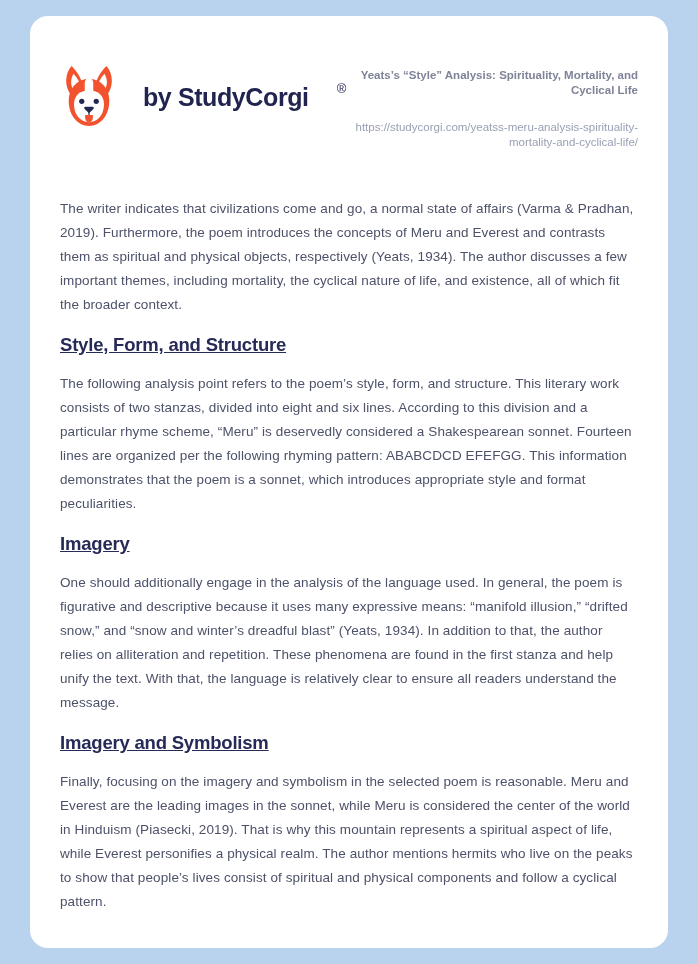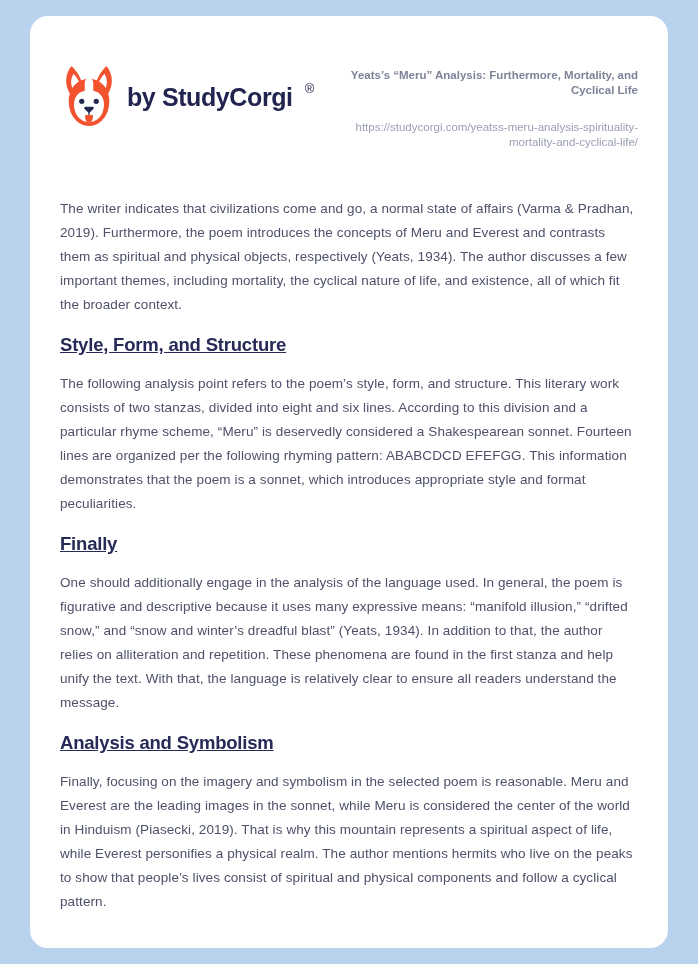--- a/index.html
+++ b/index.html
@@ -26,21 +26,21 @@
   
   .header {
     display: flex;
     justify-content: space-between;
     align-items: flex-start;
     margin-bottom: 47px;
   }
   .brand {
     display: flex;
     align-items: center;
-    gap: 9px;
+    gap: 25px;
     flex: 0 0 auto;
   }
   .brand svg { display: block; }
   .brand-text {
     font-size: 25px;
     font-weight: 800;
     color: #20244e;
     letter-spacing: -0.4px;
     white-space: nowrap;
   }
@@ -123,34 +123,34 @@
           <rect x="29.35" y="48.2" width="1.3" height="3.4" rx="0.6" fill="#23284f"></rect>
 
           <path d="M26 51.5 L34 51.5 L34 54.5 C34 57.2 32.2 59.2 30 59.2 C27.8 59.2 26 57.2 26 54.5 Z" fill="#f2522e"></path>
         </svg>
       </span>
       <span class="brand-text">by StudyCorgi</span>
       <span class="reg-mark">®</span>
     </div>
 
     <div class="title-block">
-      <div class="doc-title">Yeats’s “Meru” Analysis: Furthermore, Mortality, and Cyclical Life</div>
+      <div class="doc-title">Yeats’s “Style” Analysis: Spirituality, Mortality, and Cyclical Life</div>
       <span class="doc-url">https://studycorgi.com/yeatss-meru-analysis-spirituality-mortality-and-cyclical-life/</span>
     </div>
 
   </div>
 
   <div class="content">
 
     <p>The writer indicates that civilizations come and go, a normal state of affairs (Varma &amp; Pradhan, 2019). Furthermore, the poem introduces the concepts of Meru and Everest and contrasts them as spiritual and physical objects, respectively (Yeats, 1934). The author discusses a few important themes, including mortality, the cyclical nature of life, and existence, all of which fit the broader context.</p>
 
     <h2>Style, Form, and Structure</h2>
     <p>The following analysis point refers to the poem’s style, form, and structure. This literary work consists of two stanzas, divided into eight and six lines. According to this division and a particular rhyme scheme, “Meru” is deservedly considered a Shakespearean sonnet. Fourteen lines are organized per the following rhyming pattern: ABABCDCD EFEFGG. This information demonstrates that the poem is a sonnet, which introduces appropriate style and format peculiarities.</p>
 
-    <h2>Finally</h2>
+    <h2>Imagery</h2>
     <p>One should additionally engage in the analysis of the language used. In general, the poem is figurative and descriptive because it uses many expressive means: “manifold illusion,” “drifted snow,” and “snow and winter’s dreadful blast” (Yeats, 1934). In addition to that, the author relies on alliteration and repetition. These phenomena are found in the first stanza and help unify the text. With that, the language is relatively clear to ensure all readers understand the message.</p>
 
-    <h2>Analysis and Symbolism</h2>
+    <h2>Imagery and Symbolism</h2>
     <p>Finally, focusing on the imagery and symbolism in the selected poem is reasonable. Meru and Everest are the leading images in the sonnet, while Meru is considered the center of the world in Hinduism (Piasecki, 2019). That is why this mountain represents a spiritual aspect of life, while Everest personifies a physical realm. The author mentions hermits who live on the peaks to show that people’s lives consist of spiritual and physical components and follow a cyclical pattern.</p>
 
   </div>
 
 </div>
 
 </body></html>

